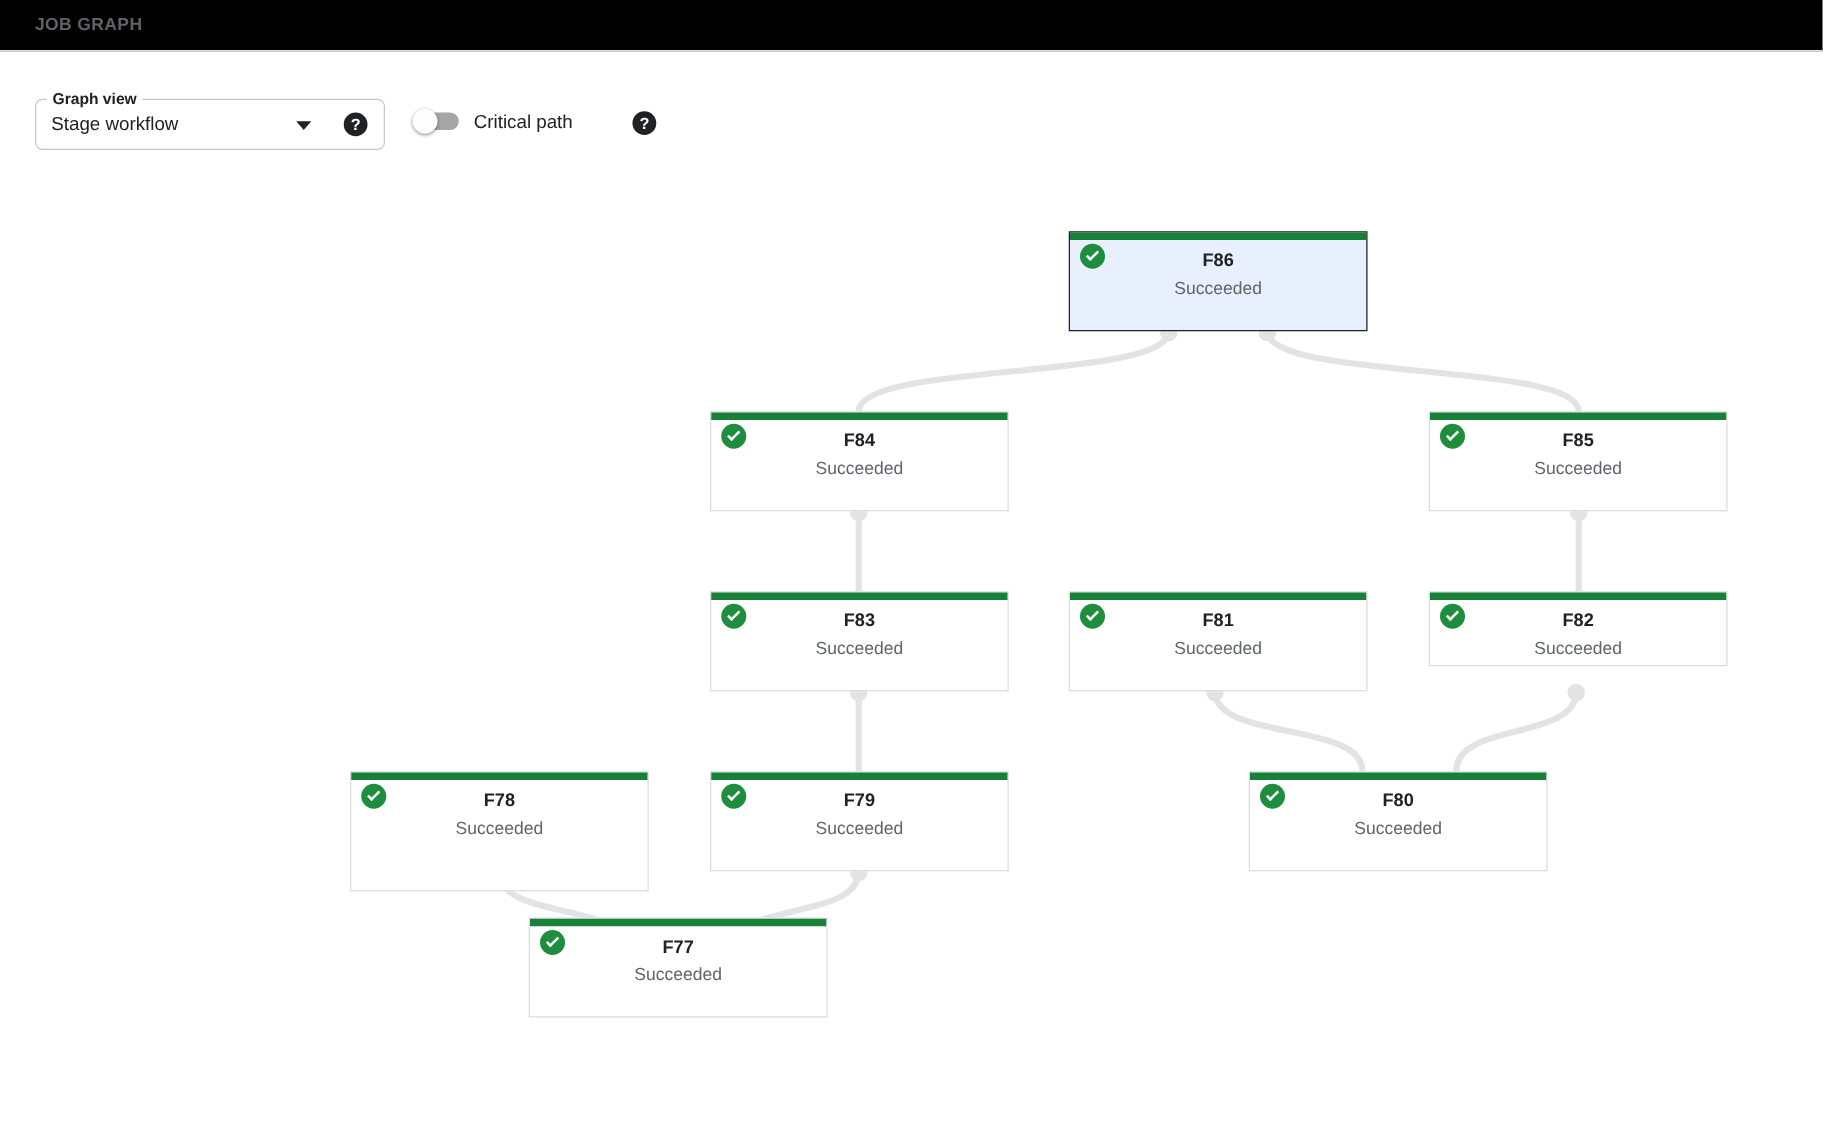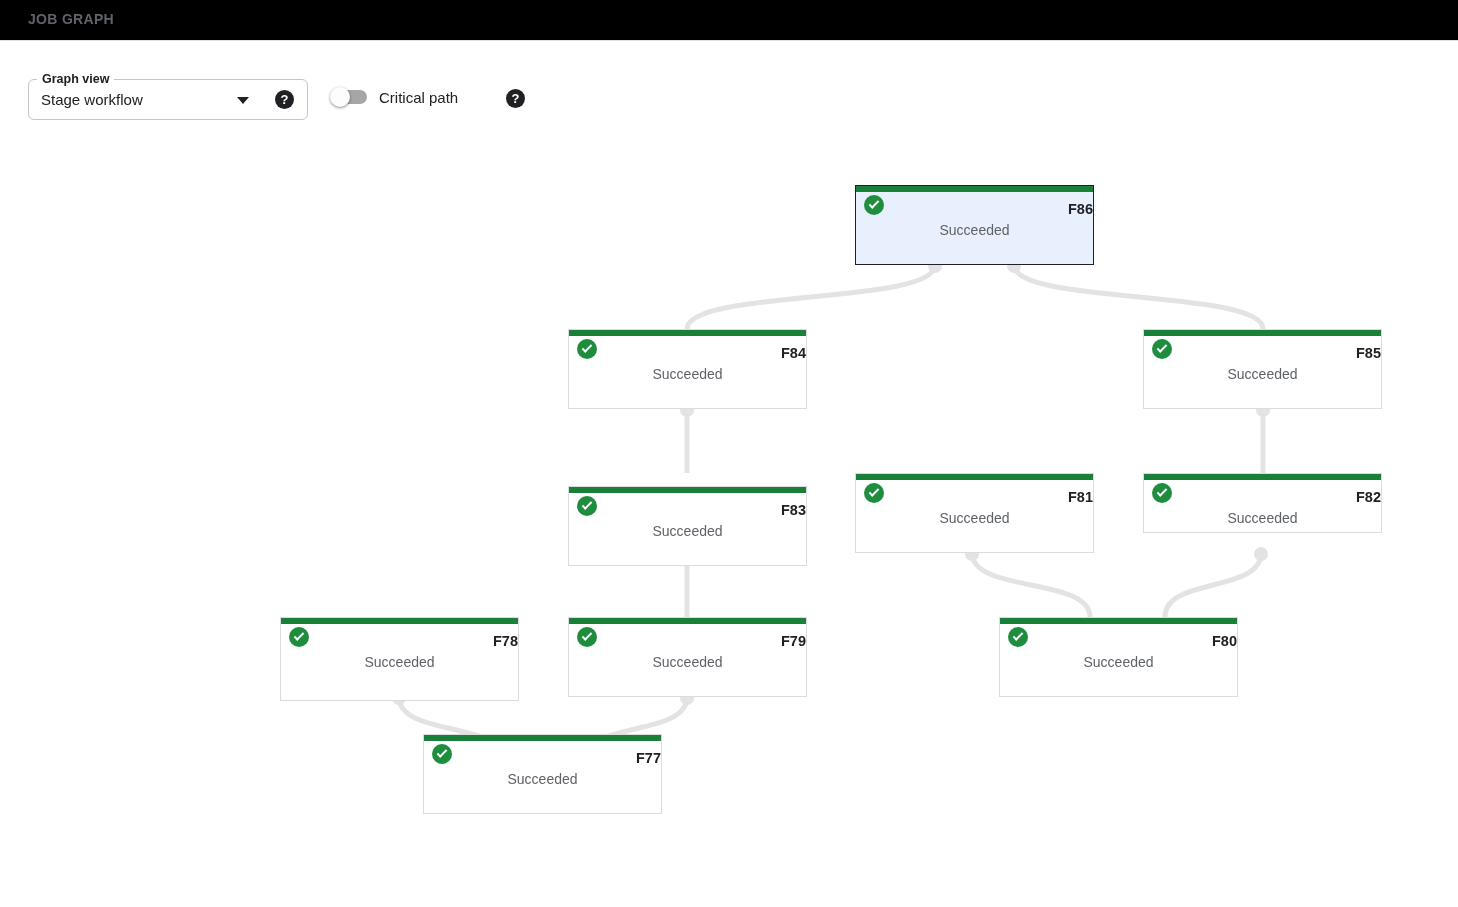--- a/index.html
+++ b/index.html
@@ -41,21 +41,21 @@
   #graph { position: absolute; top: 0; left: 0; width: 1458px; height: 907px; }
   #edges { position: absolute; top: 0; left: 0; }
   .node { position: absolute; width: 239px; height: 80px; background: #fff;
     border: 1px solid #dadce0; cursor: pointer; }
   .node.selected { background: #e8f0fe; border: 1px solid #202124; }
   .node .bar { position: absolute; top: 0; left: 0; right: 0; height: 6px; background: #188038; }
   .node .check { position: absolute; left: 8px; top: 9px; width: 20px; height: 20px;
     border-radius: 50%; background: #1e8e3e; }
   .node .tick { position: absolute; left: 5px; top: 6px; width: 10px; height: 5px;
     border-left: 2px solid #fff; border-bottom: 2px solid #fff; transform: rotate(-45deg); }
-  .node .title { position: absolute; top: 13px; left: 0; right: 0; text-align: right;
+  .node .title { position: absolute; top: 13px; left: 0; right: 0; text-align: center;
     font-size: 14.5px; font-weight: bold; color: #202124; line-height: 20px; }
   .node .status { position: absolute; top: 34px; left: 0; right: 0; text-align: center;
     font-size: 14px; color: #5f6368; line-height: 20px; }
 </style>
 </head>
 <body>
 
 <div class="tabbar">
   <div class="tab">
     <span>JOB GRAPH</span>
@@ -115,21 +115,21 @@
       <div class="status">Succeeded</div>
     </div>
     <div class="node" style="left: 1143px; top: 329px; width: 239px; height: 80px;">
       <span class="bar"></span>
       <span class="check">
         <span class="tick"></span>
       </span>
       <div class="title">F85</div>
       <div class="status">Succeeded</div>
     </div>
-    <div class="node" style="left: 568px; top: 486px; width: 239px; height: 80px;">
+    <div class="node" style="left: 568px; top: 473px; width: 239px; height: 80px;">
       <span class="bar"></span>
       <span class="check">
         <span class="tick"></span>
       </span>
       <div class="title">F83</div>
       <div class="status">Succeeded</div>
     </div>
     <div class="node" style="left: 855px; top: 473px; width: 239px; height: 80px;">
       <span class="bar"></span>
       <span class="check">
@@ -139,21 +139,21 @@
       <div class="status">Succeeded</div>
     </div>
     <div class="node" style="left: 1143px; top: 473px; width: 239px; height: 60px;">
       <span class="bar"></span>
       <span class="check">
         <span class="tick"></span>
       </span>
       <div class="title">F82</div>
       <div class="status">Succeeded</div>
     </div>
-    <div class="node" style="left: 280px; top: 617px; width: 239px; height: 84px;">
+    <div class="node" style="left: 280px; top: 617px; width: 239px; height: 96px;">
       <span class="bar"></span>
       <span class="check">
         <span class="tick"></span>
       </span>
       <div class="title">F78</div>
       <div class="status">Succeeded</div>
     </div>
     <div class="node" style="left: 568px; top: 617px; width: 239px; height: 80px;">
       <span class="bar"></span>
       <span class="check">

